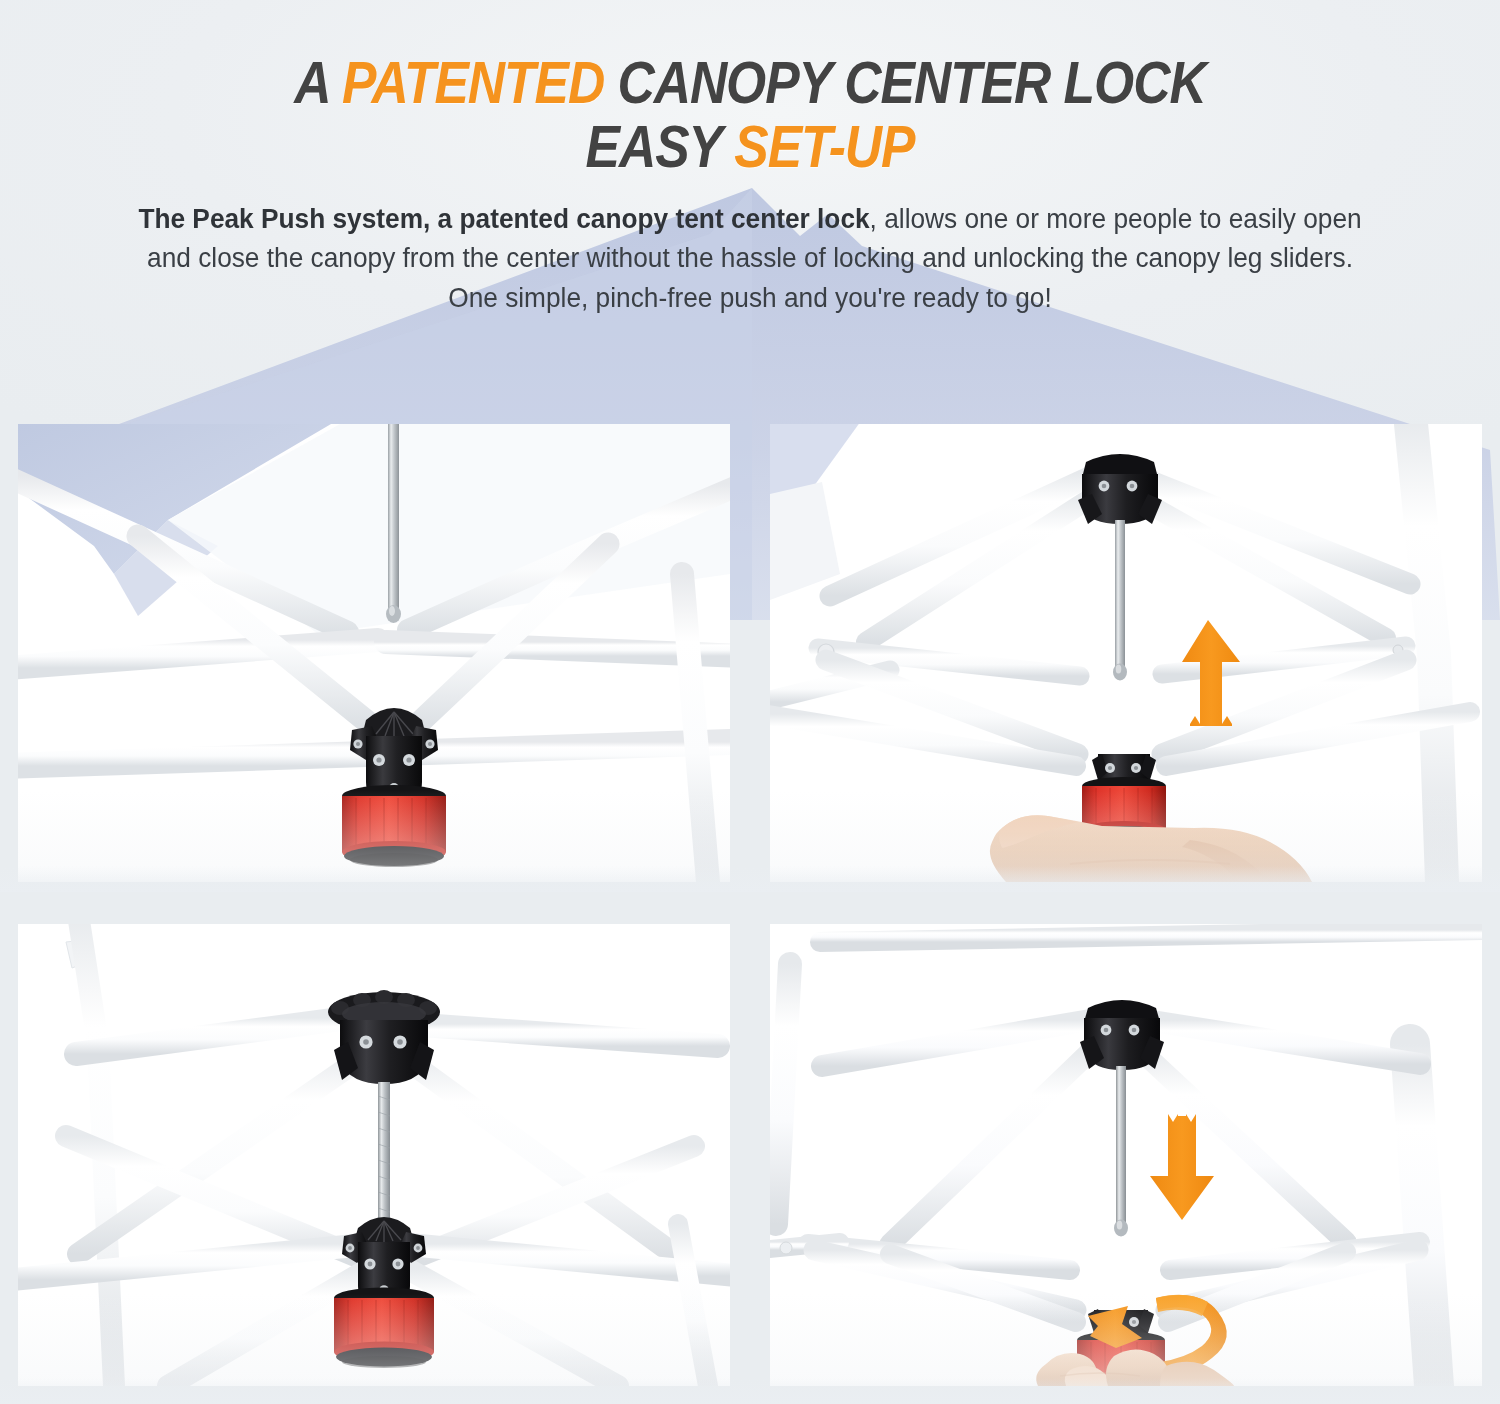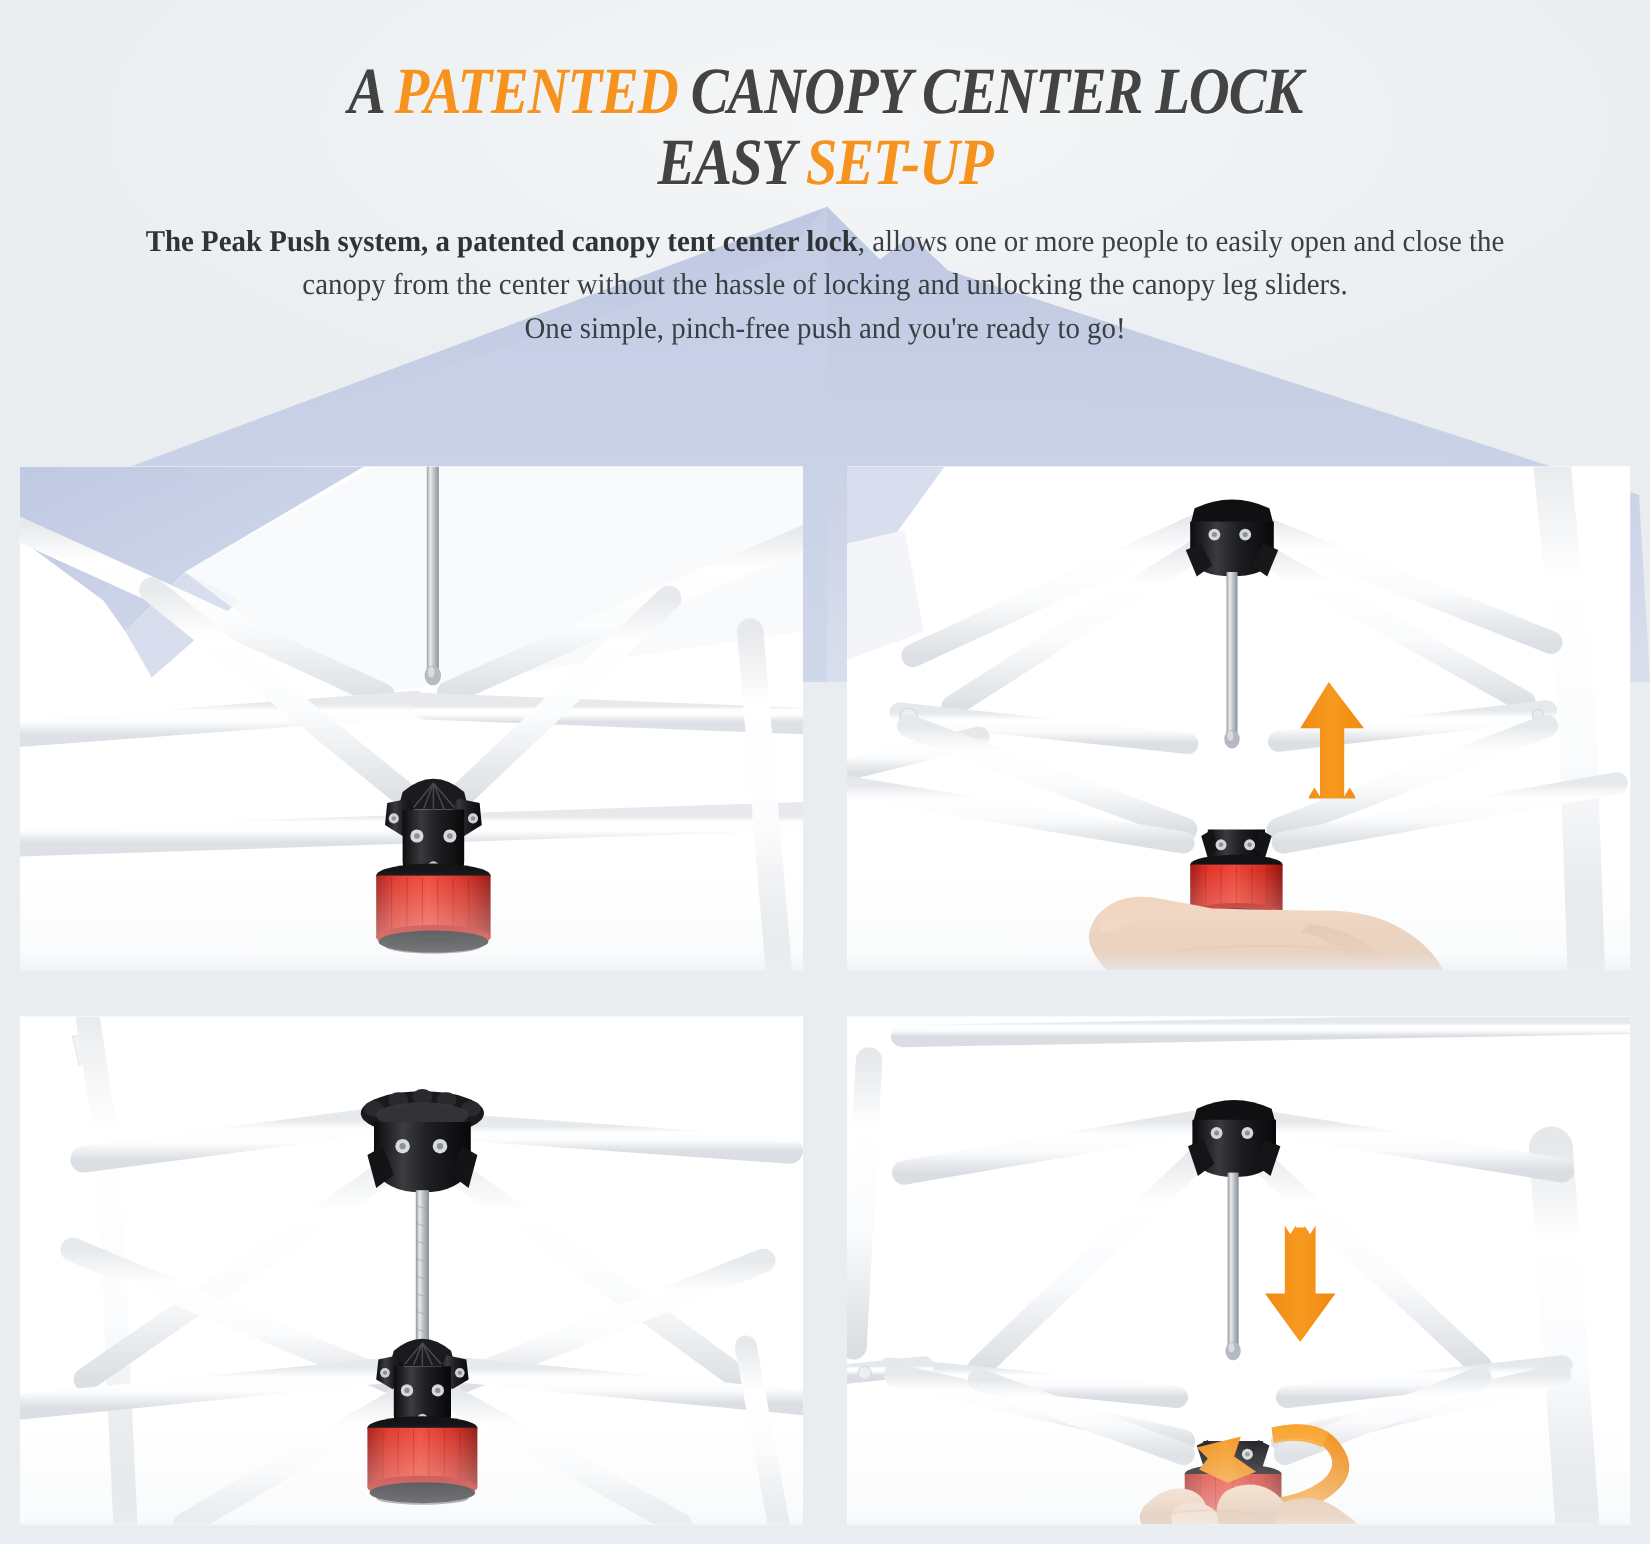--- a/index.html
+++ b/index.html
@@ -19,21 +19,20 @@
   
   #page {
     position: absolute;
     inset: 0;
     width: 1500px;
     height: 1404px;
     background:
       radial-gradient(ellipse 1100px 420px at 52% 8%, #f4f6f7 0%, #eceff2 55%, #e9edf0 100%),
       linear-gradient(180deg, #f1f3f5 0%, #eaeef1 40%, #eef1f3 100%);
     overflow: hidden;
-    font-family: Liberation Serif, serif;
   }
 
   
   .tent-watermark {
     position: absolute;
     left: 0; top: 150px;
     width: 1500px; height: 470px;
     pointer-events: none;
     z-index: 1;
   }

